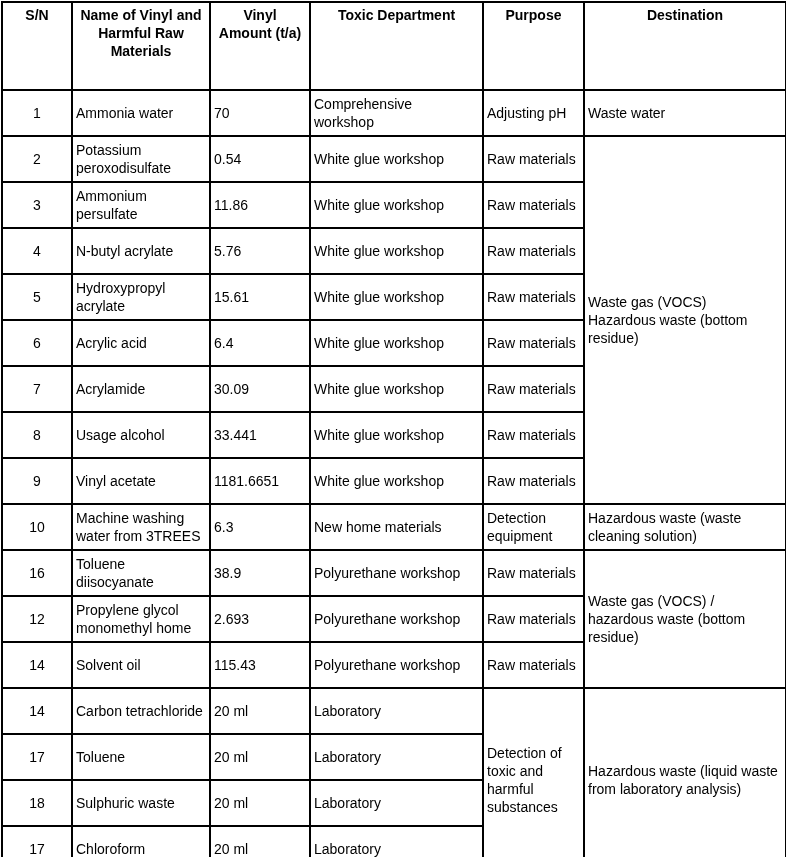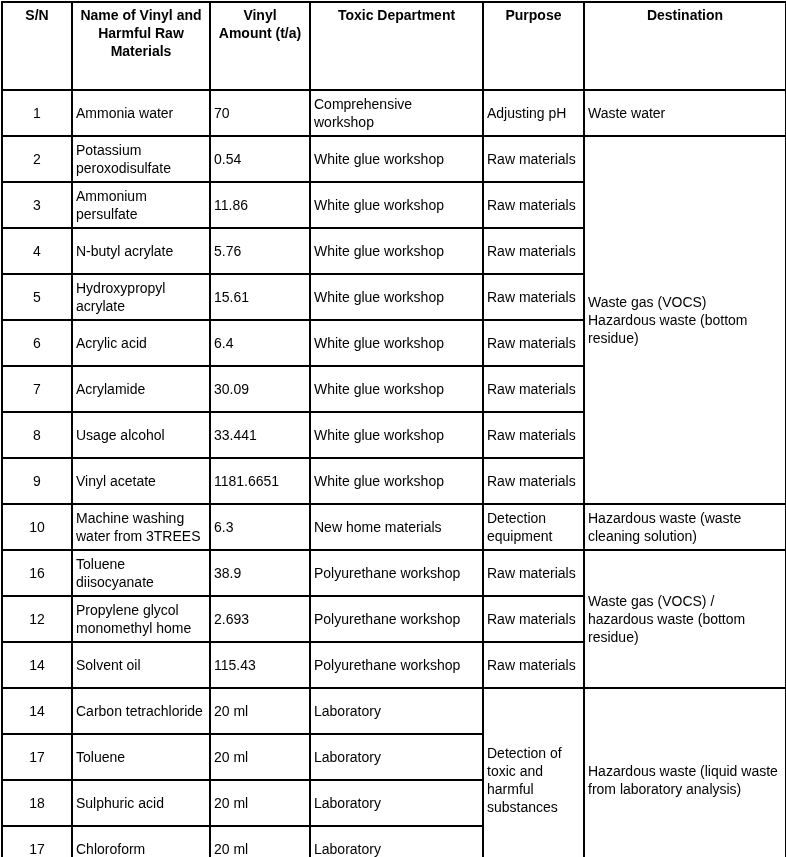--- a/index.html
+++ b/index.html
@@ -182,21 +182,21 @@
 from laboratory analysis)</td>
       </tr>
       <tr>
         <td class="c-sn">17</td>
         <td>Toluene</td>
         <td>20 ml</td>
         <td>Laboratory</td>
       </tr>
       <tr>
         <td class="c-sn">18</td>
-        <td>Sulphuric acid</td>
+        <td>Sulphuric waste</td>
         <td>20 ml</td>
         <td>Laboratory</td>
       </tr>
       <tr>
         <td class="c-sn">17</td>
         <td>Chloroform</td>
         <td>20 ml</td>
         <td>Laboratory</td>
       </tr>
     </tbody>

